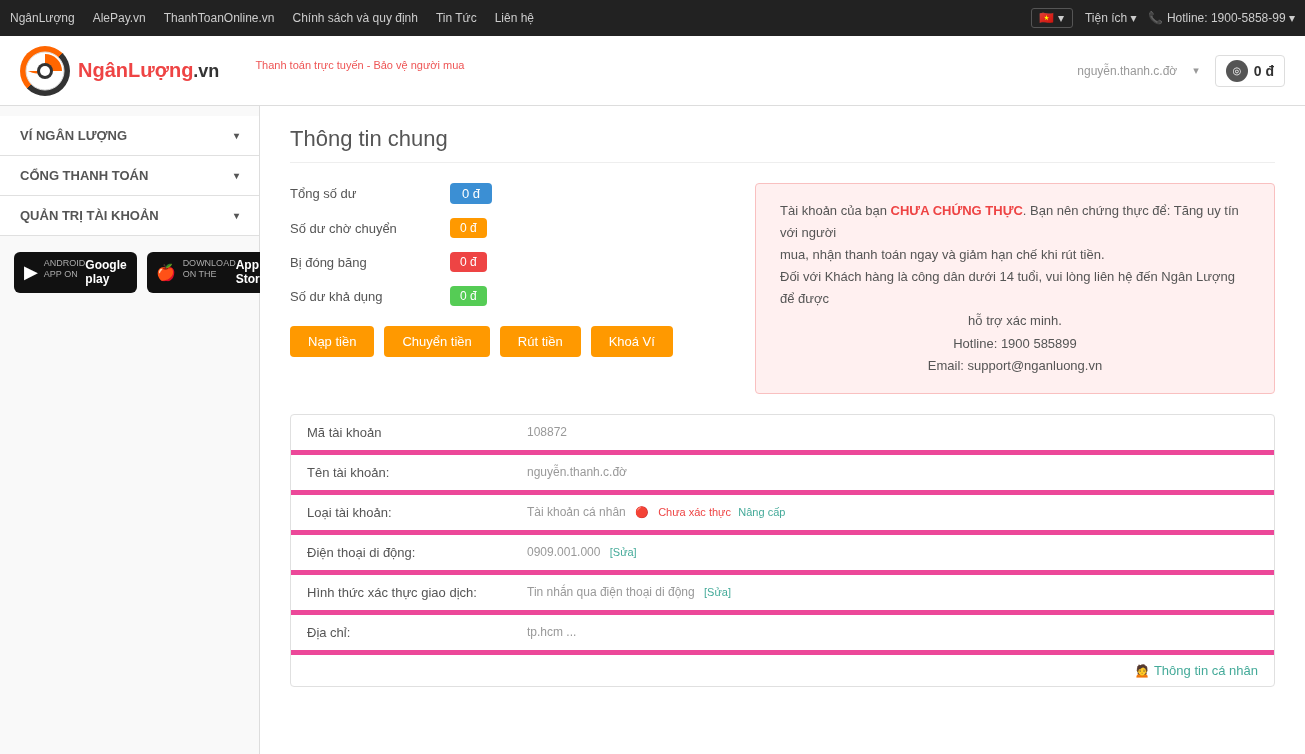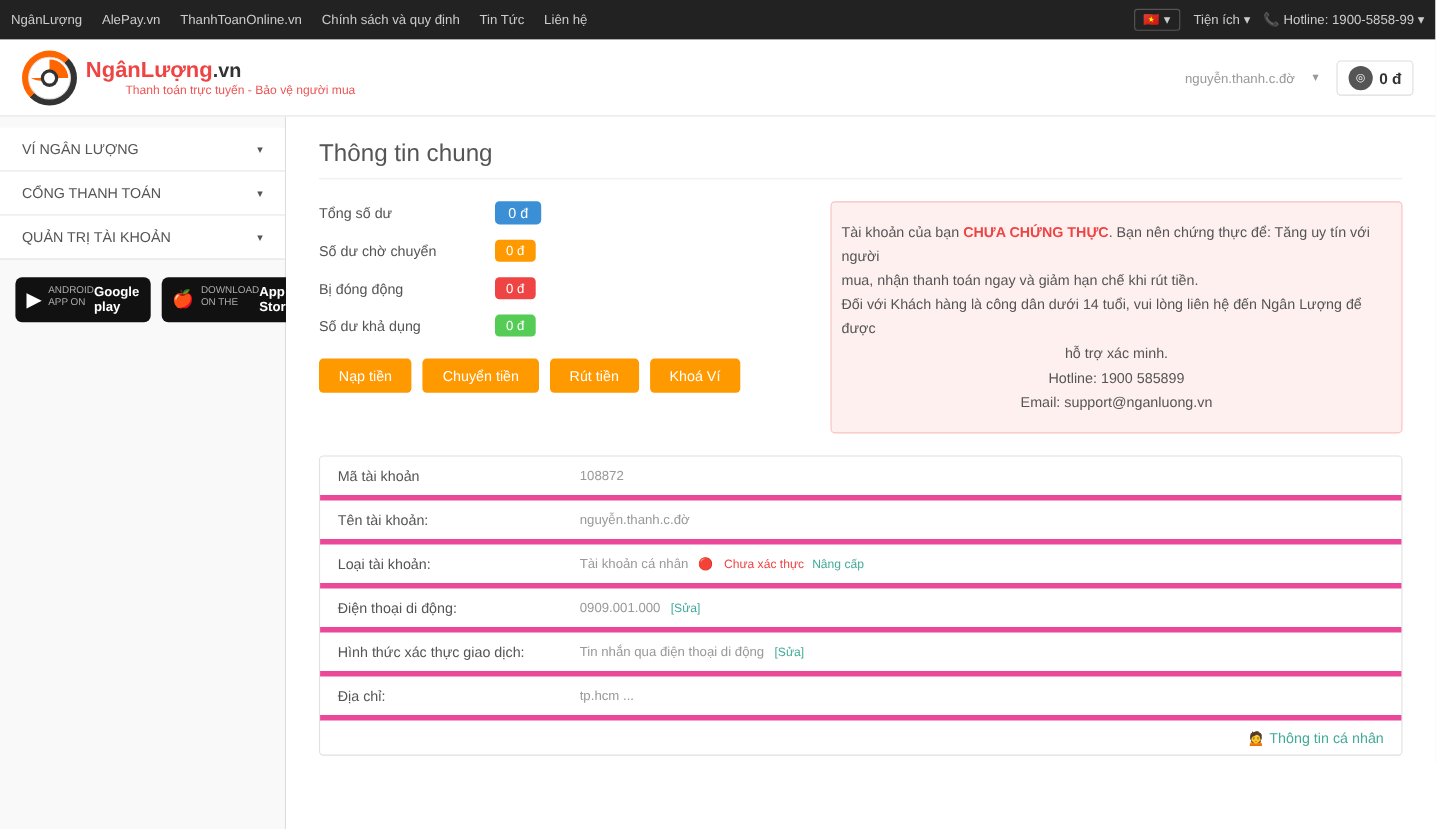--- a/index.html
+++ b/index.html
@@ -30,21 +30,21 @@
       padding: 8px 20px;
       height: 70px;
     }
     .logo-area { display: flex; align-items: center; gap: 8px; flex: 1; }
     .logo-circle {
       width: 50px; height: 50px; border-radius: 50%;
       background: linear-gradient(135deg, #f60 50%, #333 50%);
       display: flex; align-items: center; justify-content: center;
       font-weight: bold; color: #fff; font-size: 18px; flex-shrink: 0;
     }
-    .logo-text { display: flex; flex-direction: column; }
+    .logo-text { display: flex; }
     .logo-name { font-size: 20px; font-weight: bold; color: #e55; }
     .logo-name span { color: #333; }
     .logo-tagline { font-size: 11px; color: #e55; margin-left: 36px; }
     .header-right { display: flex; align-items: center; gap: 16px; }
     .user-name { color: #999; font-size: 12px; }
     .balance-display { display: flex; align-items: center; gap: 6px; border: 1px solid #ddd; border-radius: 4px; padding: 4px 10px; }
     .balance-icon { width: 22px; height: 22px; border-radius: 50%; background: #555; display: flex; align-items: center; justify-content: center; color: #fff; font-size: 10px; }
     .balance-val { font-size: 14px; font-weight: bold; }
 
     
@@ -56,21 +56,21 @@
       background: #f9f9f9;
       border-right: 1px solid #ddd;
       padding: 10px 0;
     }
     .sidebar-menu-item {
       display: flex; align-items: center; justify-content: space-between;
       padding: 12px 20px;
       border-bottom: 1px solid #e0e0e0;
       cursor: pointer;
       font-size: 13px;
-      font-weight: normal;
+      font-weight: bold;
       color: #555;
       text-transform: uppercase;
       background: #fff;
     }
     .sidebar-apps { padding: 16px 14px; display: flex; gap: 10px; }
     .app-badge {
       background: #111;
       border-radius: 6px;
       padding: 6px 10px;
       display: flex; align-items: center; gap: 6px;
@@ -104,21 +104,21 @@
       padding: 8px 18px; border: none; border-radius: 4px;
       cursor: pointer; font-size: 13px; color: #fff;
       background: #f90;
     }
 
     
     .warning-box {
       background: #fff0f0;
       border: 1px solid #f9c0c0;
       border-radius: 4px;
-      padding: 16px 9px;
+      padding: 16px 24px;
       margin-bottom: 20px;
       font-size: 13px;
       color: #555;
       line-height: 1.7;
     }
     .warning-box .highlight { color: #e44; font-weight: bold; }
     .warning-box .text-center { text-align: center; }
     .verify-btn {
       display: block; margin: 10px auto 0;
       padding: 6px 18px; border: 2px solid #e44; background: #fff;
@@ -242,21 +242,21 @@
         <div class="balance-section">
           <div class="balance-row">
             <span class="balance-label">Tổng số dư</span>
             <span class="badge-blue">0 đ</span>
           </div>
           <div class="balance-row">
             <span class="balance-label">Số dư chờ chuyển</span>
             <span class="badge-orange">0 đ</span>
           </div>
           <div class="balance-row">
-            <span class="balance-label">Bị đóng động</span>
+            <span class="balance-label">Bị đóng băng</span>
             <span class="badge-red">0 đ</span>
           </div>
           <div class="balance-row">
             <span class="balance-label">Số dư khả dụng</span>
             <span class="badge-green">0 đ</span>
           </div>
         </div>
         <div class="action-buttons">
           <button class="btn-action">Nạp tiền</button>
           <button class="btn-action">Chuyển tiền</button>

